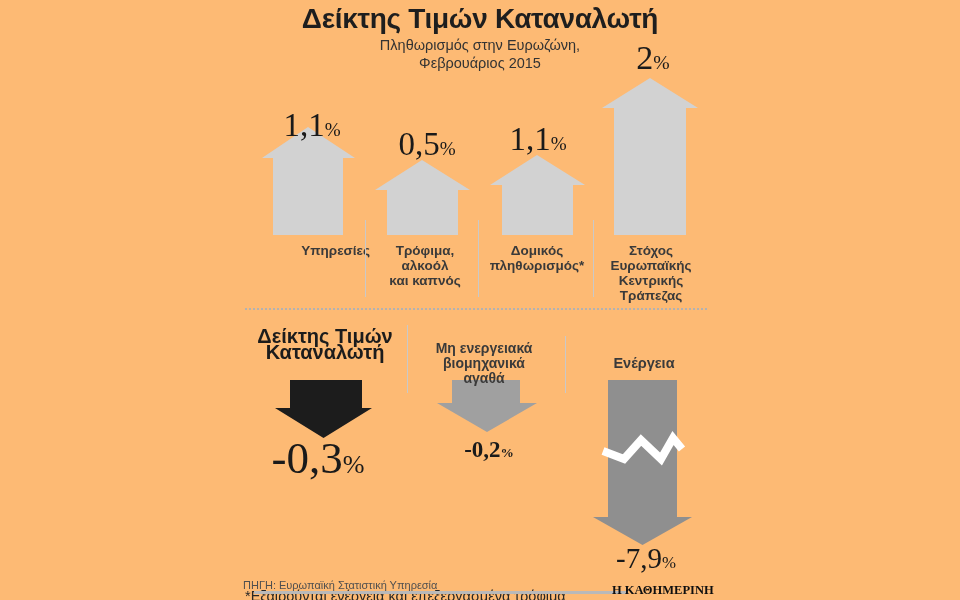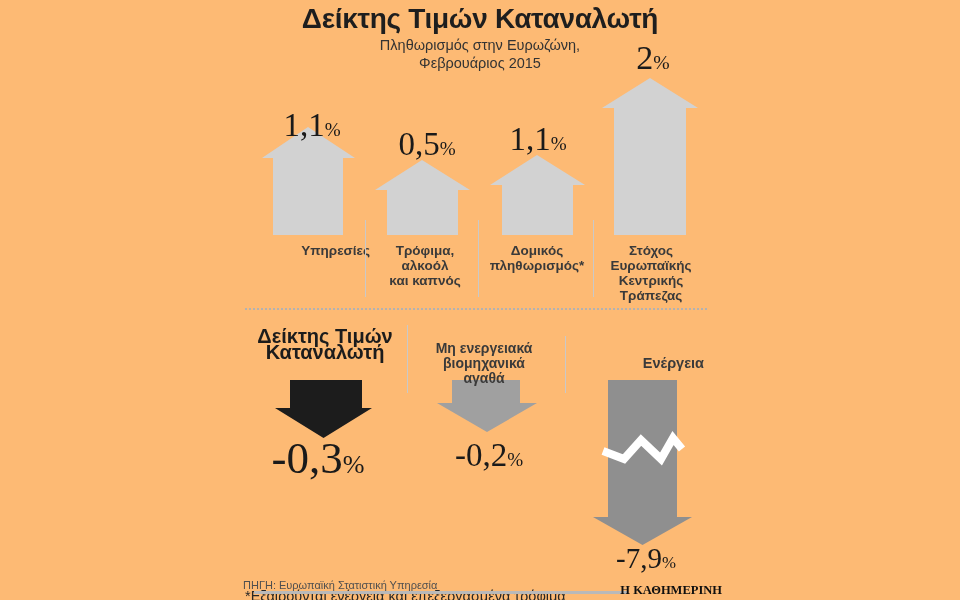--- a/index.html
+++ b/index.html
@@ -40,31 +40,31 @@
   .vdiv{width:1px;background:#c9c9c9;}
   .t1{left:365px;top:220px;height:77px;}
   .t2{left:478px;top:220px;height:77px;}
   .t3{left:593px;top:220px;height:77px;}
   .b1{left:407px;top:325px;height:68px;}
   .b2{left:565px;top:336px;height:57px;}
   .dotline{top:308px;left:245px;width:462px;height:0;border-top:2px dotted #b2b2b2;}
   
   .la{left:255px;top:328px;width:140px;font-size:20px;line-height:16px;color:#1c1c1c;}
   .lb{left:414px;top:329px;width:140px;font-size:14px;line-height:15px;margin-top:12px;}
-  .lc{left:584px;top:356px;width:120px;font-size:14.5px;text-align:right;}
+  .lc{left:584px;top:356px;width:120px;font-size:14.5px;}
   
   .va{left:228px;top:434px;width:180px;font-size:45px;}
-  .vb{left:409px;top:437px;width:160px;font-size:33px;}
+  .vb{left:409px;top:437px;width:160px;font-size:23px;font-weight:bold;}
   .vc{left:566px;top:543px;width:160px;font-size:29px;}
   
   .footnote{left:245px;top:552px;width:430px;font-size:14.5px;color:#262626;white-space:nowrap;margin-top:36px;}
   .source{left:243px;top:579px;width:400px;font-size:11px;color:#4f4f4f;white-space:nowrap;}
   .footline{left:254px;top:591px;width:374px;height:3px;background:#b9b9b9;}
   .logo{
-    left:612px;top:583px;width:110px;text-align:right;
+    left:612px;top:583px;width:110px;
     font-family:"Liberation Serif","DejaVu Serif",serif;
     font-weight:bold;font-size:12.5px;color:#0f0f0f;white-space:nowrap;
   }
 </style>
 </head>
 <body>
 
 <div class="stage">
 
   <div class="abs title">Δείκτης Τιμών Καταναλωτή</div>

